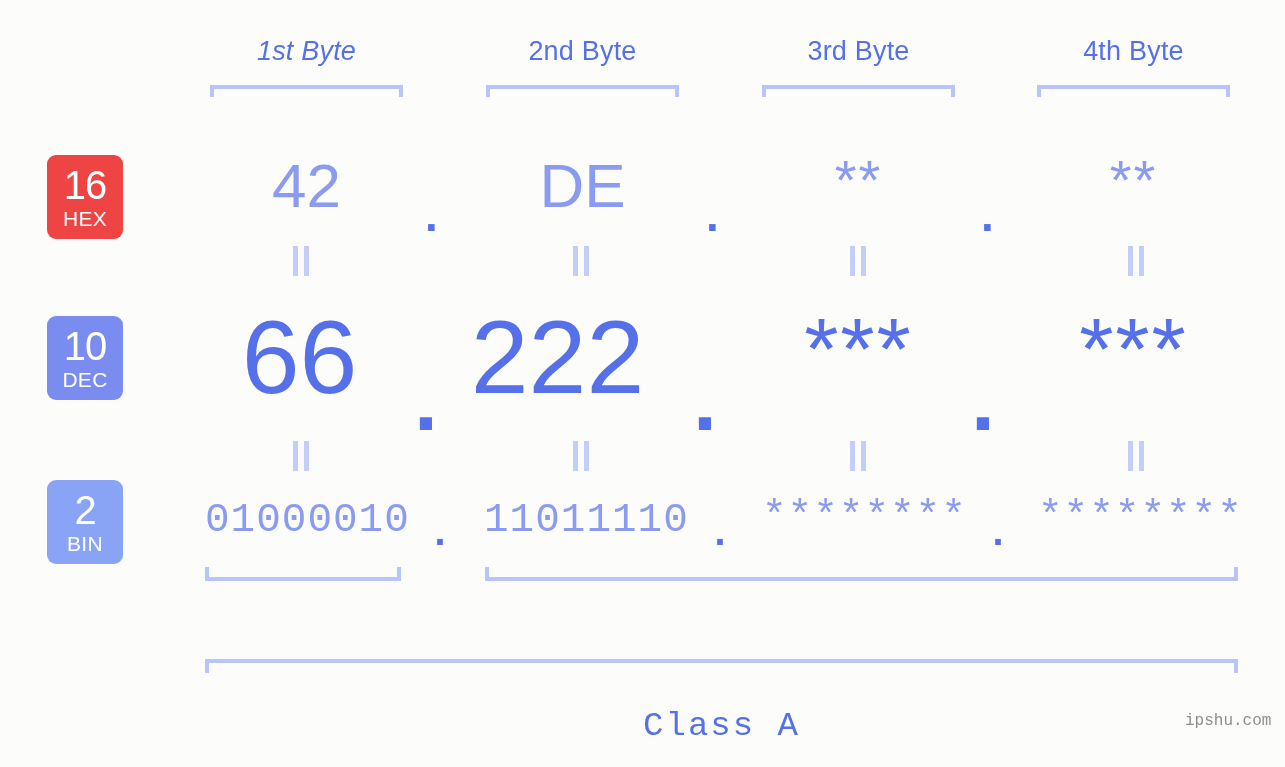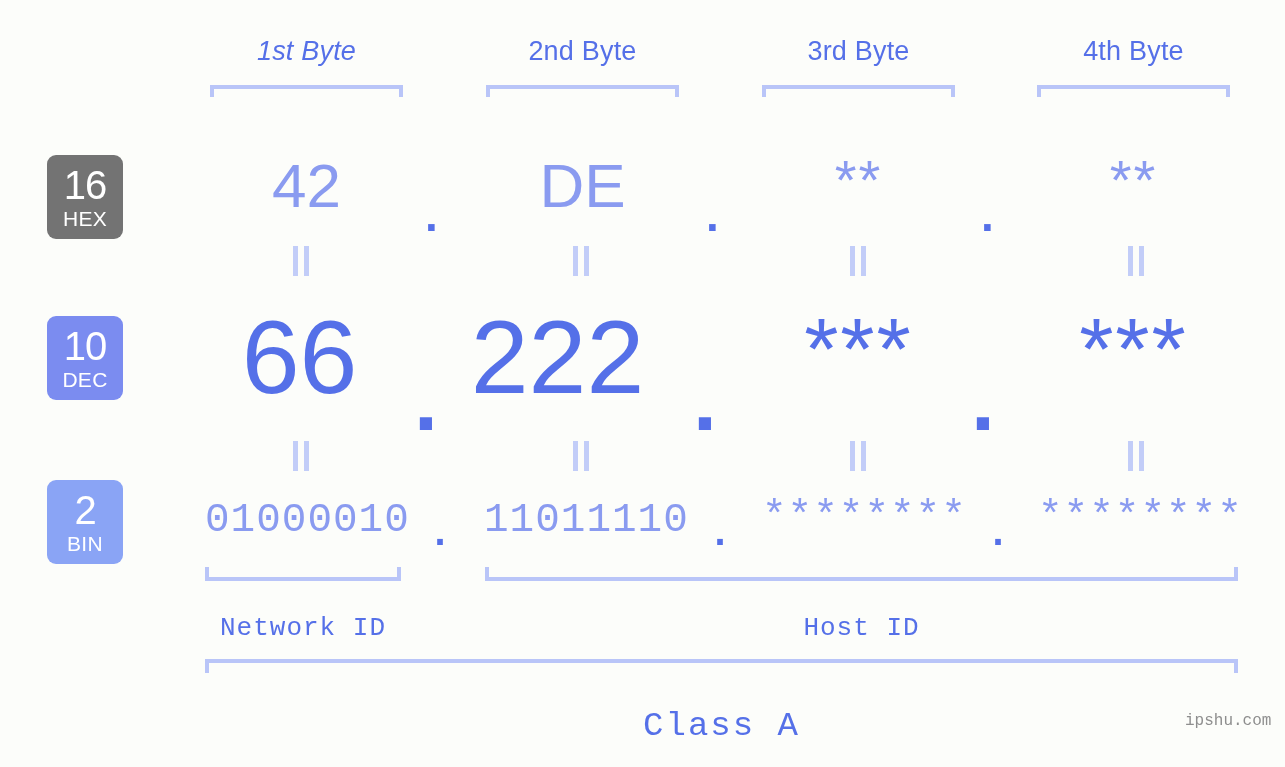--- a/index.html
+++ b/index.html
@@ -128,21 +128,21 @@
   <div class="abs byte-label" style="left:486px;top:36px;width:193px;">2nd Byte</div>
   <div class="abs bracket-top" style="left:486px;top:85px;width:193px;"></div>
 
   <div class="abs byte-label" style="left:762px;top:36px;width:193px;">3rd Byte</div>
   <div class="abs bracket-top" style="left:762px;top:85px;width:193px;"></div>
 
   <div class="abs byte-label" style="left:1037px;top:36px;width:193px;">4th Byte</div>
   <div class="abs bracket-top" style="left:1037px;top:85px;width:193px;"></div>
 
   <div class="row-hex">
-    <div class="abs badge" style="left:47px;top:155px;background:#737373;">
+    <div class="abs badge" style="left:47px;top:155px;background:#ef4444;">
       <span class="num">16</span>
       <span class="nm">HEX</span>
     </div>
 
     <div class="val" style="left:210px;top:155px;width:193px;">42</div>
     <div class="dot dot-hex" style="left:425px;top:215px;">.</div>
 
     <div class="val" style="left:486px;top:155px;width:193px;">DE</div>
     <div class="dot dot-hex" style="left:706px;top:215px;">.</div>
 
@@ -216,23 +216,21 @@
     <div class="val" style="left:484px;top:500px;width:196px;">11011110</div>
     <div class="dot dot-bin" style="left:708px;top:535px;">.</div>
 
     <div class="val" style="left:762px;top:497px;width:196px;">********</div>
     <div class="dot dot-bin" style="left:986px;top:535px;">.</div>
 
     <div class="val" style="left:1038px;top:497px;width:196px;">********</div>
   </div>
 
   <div class="abs bracket-bot" style="left:205px;top:567px;width:196px;"></div>
-  <div class="abs id-label" style="left:205px;top:613px;width:196px;">Network ID</div>
 
   <div class="abs bracket-bot" style="left:485px;top:567px;width:753px;"></div>
-  <div class="abs id-label" style="left:485px;top:613px;width:753px;">Host ID</div>
 
   <div class="abs bracket-bot" style="left:205px;top:659px;width:1033px;border-bottom:none;border-top:4px solid #b9c5f8;height:14px;"></div>
   <div class="abs class-label" style="left:205px;top:707px;width:1033px;text-align:center;">Class A</div>
 
   <div class="watermark" style="left:1185px;top:712px;">ipshu.com</div>
 
 </div>
 
 </body></html>

